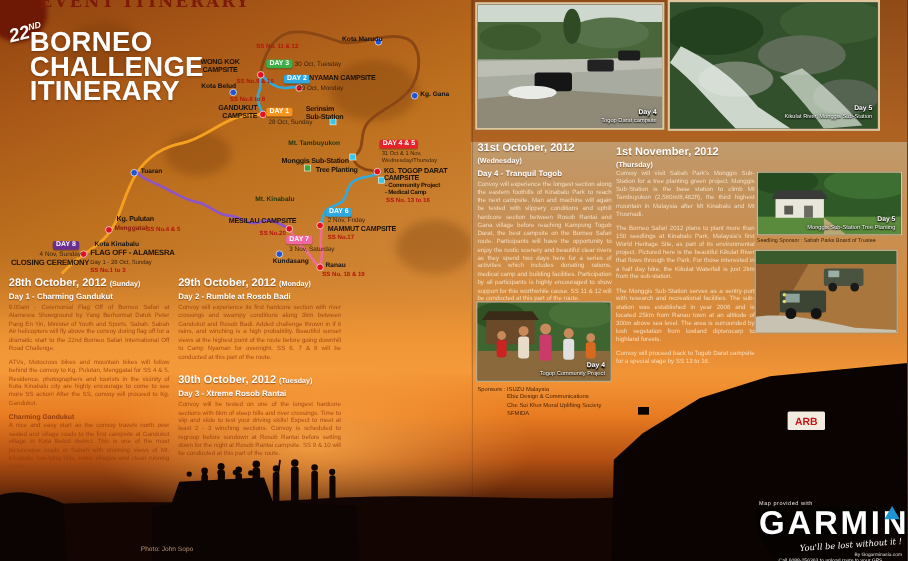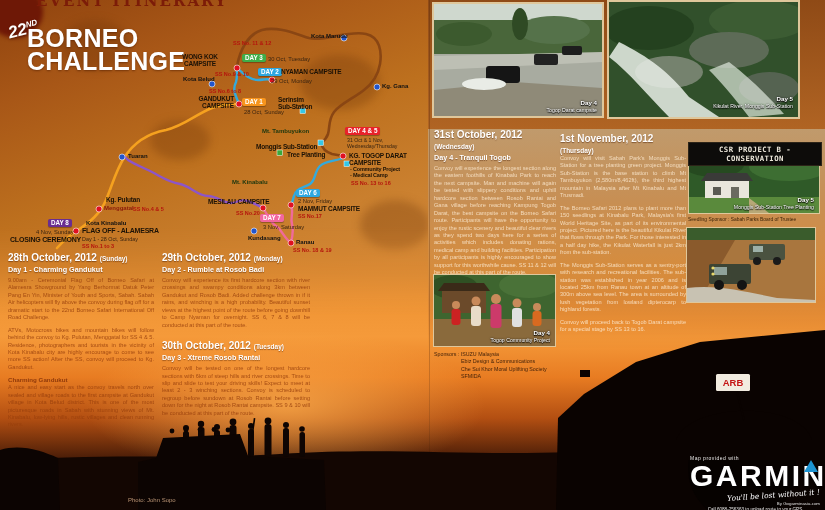--- a/index.html
+++ b/index.html
@@ -157,20 +157,21 @@
       <rect x="716" y="74" width="34" height="17" rx="1.5" fill="#f2ece0"></rect>
       <text x="733" y="86" text-anchor="middle" font-family="Liberation Sans,sans-serif" font-size="9.5" font-weight="bold" fill="#c41414">ARB</text>
     </g>
   </svg>
 
   <div id="event-label">EVENT ITINERARY</div>
   <div id="edition"><span>22</span><sup>ND</sup></div>
   <div id="main-title">
     <div>BORNEO</div>
     <div>CHALLENGE</div>
+    <div>ITINERARY</div>
   </div>
 
   <svg class="abs" style="left:0;top:0;z-index:4;" width="442" height="300" viewBox="0 0 442 300">
     <g fill="none" stroke-linecap="round" stroke-linejoin="round">
       <path d="M57,248 C66,238 72,234 78,230 C90,222 100,214 106,200 C112,186 116,170 124,158 C134,142 150,133 166,130 C184,126 196,114 212,108 C222,104 232,104 239,104" stroke="#f5a11f" stroke-width="2.6"></path>
       <path d="M263,208 C252,202 244,198 236,202 C226,206 218,196 208,196 C198,196 190,186 180,184 C168,182 160,176 152,172 C144,168 134,164 128,160 L123,155" stroke="#8d55c8" stroke-width="2.4"></path>
       <path d="M239,104 C236,96 232,90 236,82 C238,76 236,70 237,68 M237,68 C244,74 250,80 258,80 C264,80 268,78 272,80" stroke="#33aadd" stroke-width="2.4"></path>
       <path d="M237,66 C240,50 248,34 262,30 C278,26 296,34 309,38 C324,42 348,30 366,34 C380,37 382,52 380,64 C378,76 372,84 364,90 C354,98 340,104 334,112 C328,120 330,128 328,134 C326,140 322,142 321,143 C322,148 326,152 332,154 L343,156" stroke="#8a4613" stroke-width="2.6"></path>
       <path d="M343,158 C334,162 326,160 320,166 C314,172 316,180 310,184 C304,188 296,188 294,196 C292,202 292,204 291,205" stroke="#33aadd" stroke-width="2.4"></path>
       <path d="M291,206 C294,212 290,218 292,224 C294,230 292,238 291,243 M291,243 C284,238 282,230 276,226 C270,222 268,214 263,209" stroke="#f06a9a" stroke-width="2.4"></path>
@@ -352,21 +353,20 @@
   </div>
 
   <div class="col pale" style="left:560px;top:133px;width:126px;">
     <div class="cdate"><span>1st November, 2012</span> <span class="cdow">(Thursday)</span></div>
     <div class="cbody">Convoy will visit Sabah Park's Monggis Sub-Station for a tree planting green project. Monggis Sub-Station is the base station to climb Mt Tambuyukon (2,580m/8,462ft), the third highest mountain in Malaysia after Mt Kinabalu and Mt Trusmadi.</div>
     <div class="cbody">The Borneo Safari 2012 plans to plant more than 150 seedlings at Kinabalu Park, Malaysia's first World Heritage Site, as part of its environmental project. Pictured here is the beautiful Kikulat River that flows through the Park. For those interested in a half day hike, the Kikulat Waterfall is just 2km from the sub-station.</div>
     <div class="cbody">The Monggis Sub-Station serves as a sentry-port with research and recreational facilities. The sub-station was established in year 2006 and is located 25km from Ranau town at an altitude of 300m above sea level. The area is surrounded by lush vegetation from lowland dipterocarp to highland forests.</div>
     <div class="cbody">Convoy will proceed back to Togob Darat campsite for a special stage by SS 13 to 16.</div>
   </div>
 
-  <div class="csrbar" style="left:688px;top:142px;width:132px;">CSR PROJECT B - CONSERVATION</div>
   <div class="photo" style="left:688px;top:156px;width:132px;height:58px;border-width:1px;">
     <svg width="130" height="56" viewBox="0 0 130 56">
       <rect width="130" height="56" fill="#2f5a28"></rect>
       <ellipse cx="100" cy="10" rx="40" ry="14" fill="#3d6e32"></ellipse>
         <ellipse cx="25" cy="8" rx="30" ry="12" fill="#264a20"></ellipse>
       <rect y="40" width="130" height="16" fill="#5a8a3c"></rect>
       <rect x="16" y="24" width="44" height="17" fill="#e9e6dc"></rect>
       <path d="M12,24 L64,24 L58,16 L18,16 Z" fill="#3a3a38"></path>
       <rect x="24" y="30" width="8" height="8" fill="#5a5a52"></rect>
         <rect x="42" y="30" width="8" height="11" fill="#6a6a60"></rect>

